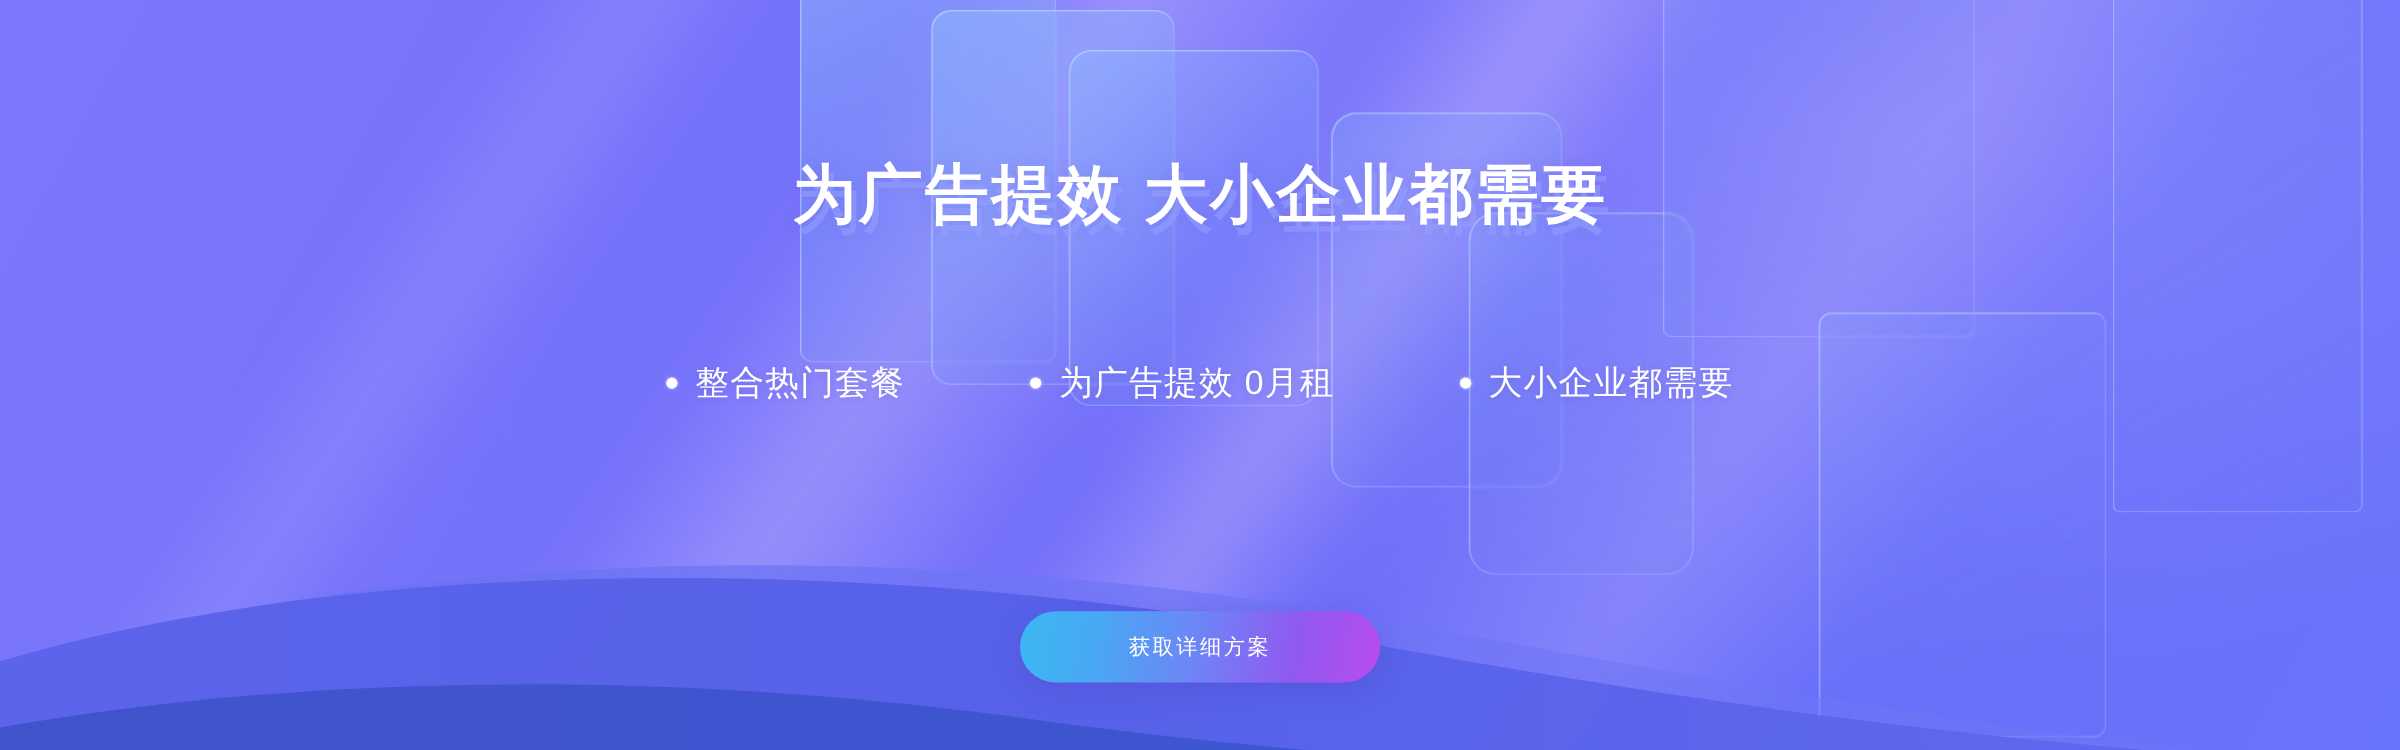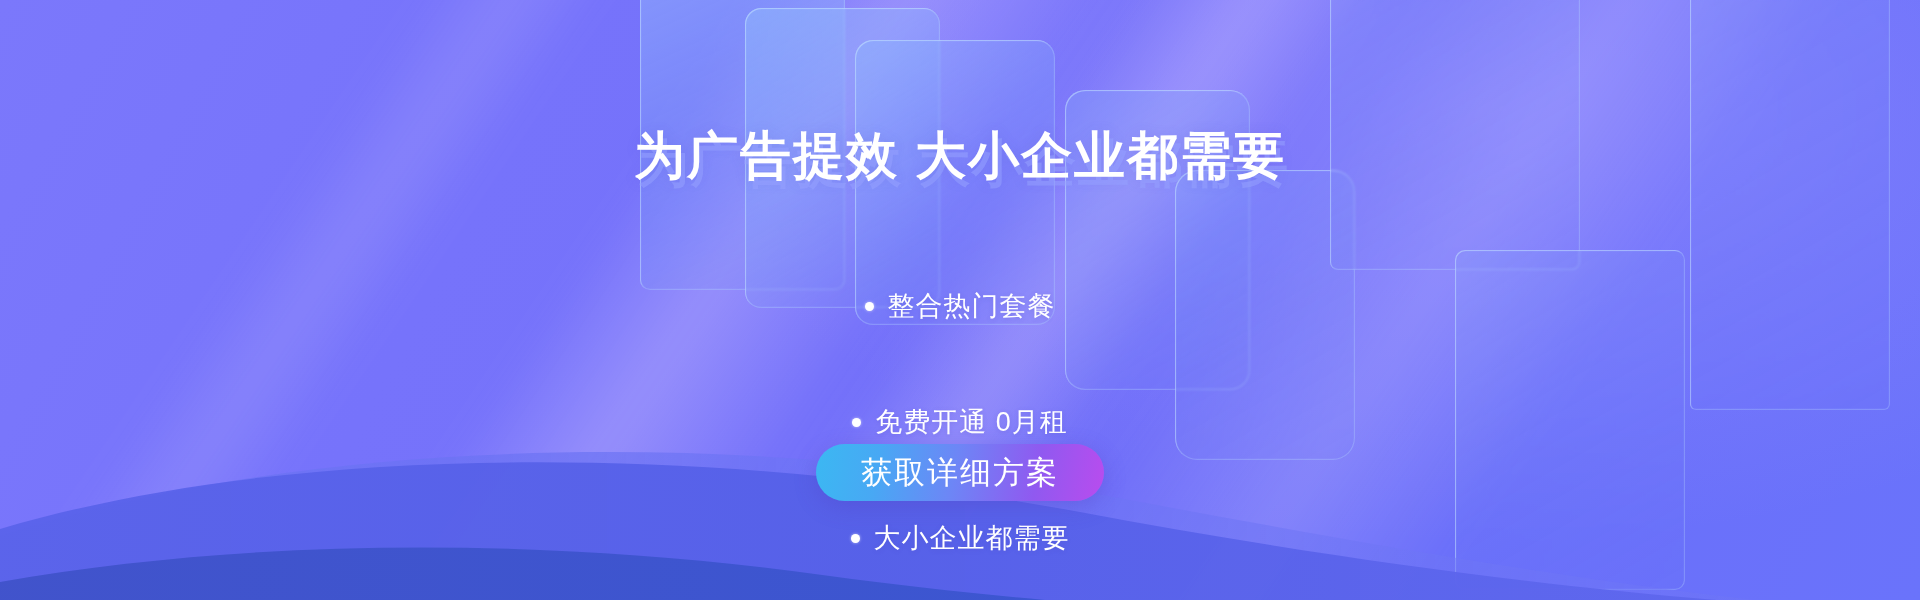--- a/index.html
+++ b/index.html
@@ -77,23 +77,22 @@
     font-weight:700;
     letter-spacing:2px;
     color:#ffffff;
     line-height:1.18;
     text-shadow:4px 8px 0 rgba(150,160,255,.55), 0 2px 14px rgba(80,70,190,.18);
     white-space:nowrap;
   }
 
   .bullets{
     position:absolute;left:0;right:0;top:288px;
-    display:flex;justify-content:center;align-items:center;
-    gap:80px;
-    flex-direction:column;
+    display:flex;justify-content:center;
+    gap:100px;
   }
   .bullet{
     display:flex;align-items:center;
     gap:14px;
     color:#ffffff;
     font-size:27px;
     letter-spacing:1px;
     white-space:nowrap;
     text-shadow:0 1px 5px rgba(70,60,170,.20);
   }
@@ -107,23 +106,24 @@
     position:absolute;left:0;right:0;top:444px;
     display:flex;justify-content:center;
   }
   .cta{
     display:inline-flex;align-items:center;justify-content:center;
     width:288px;height:57px;
     border:none;outline:none;cursor:pointer;
     border-radius:29px;
     color:#ffffff;
     font-family:Liberation Sans, sans-serif;
-    font-size:31px;letter-spacing:2px;
+    font-size:17px;letter-spacing:2px;
     background:linear-gradient(100deg,#3bb8f2 0%, #48a8f4 22%, #6d86f6 48%, #9059f0 76%, #b94cee 100%);
     box-shadow:0 6px 22px rgba(80,60,190,.30);
+    margin-top:45px;
   }
 </style>
 </head>
 <body>
 
 <div class="banner">
 
   <div class="beam beam-d"></div>
   <div class="beam beam-a"></div>
   <div class="beam beam-b"></div>
@@ -167,21 +167,21 @@
 
     <h1 class="headline">为广告提效 大小企业都需要</h1>
 
     <div class="bullets">
       <div class="bullet">
         <span class="dot"></span>
         <span>整合热门套餐</span>
       </div>
       <div class="bullet">
         <span class="dot"></span>
-        <span>免费开通 0月租</span>
+        <span>为广告提效 0月租</span>
       </div>
       <div class="bullet">
         <span class="dot"></span>
         <span>大小企业都需要</span>
       </div>
     </div>
 
     <div class="cta-wrap">
       <button class="cta" type="button">获取详细方案</button>
     </div>

